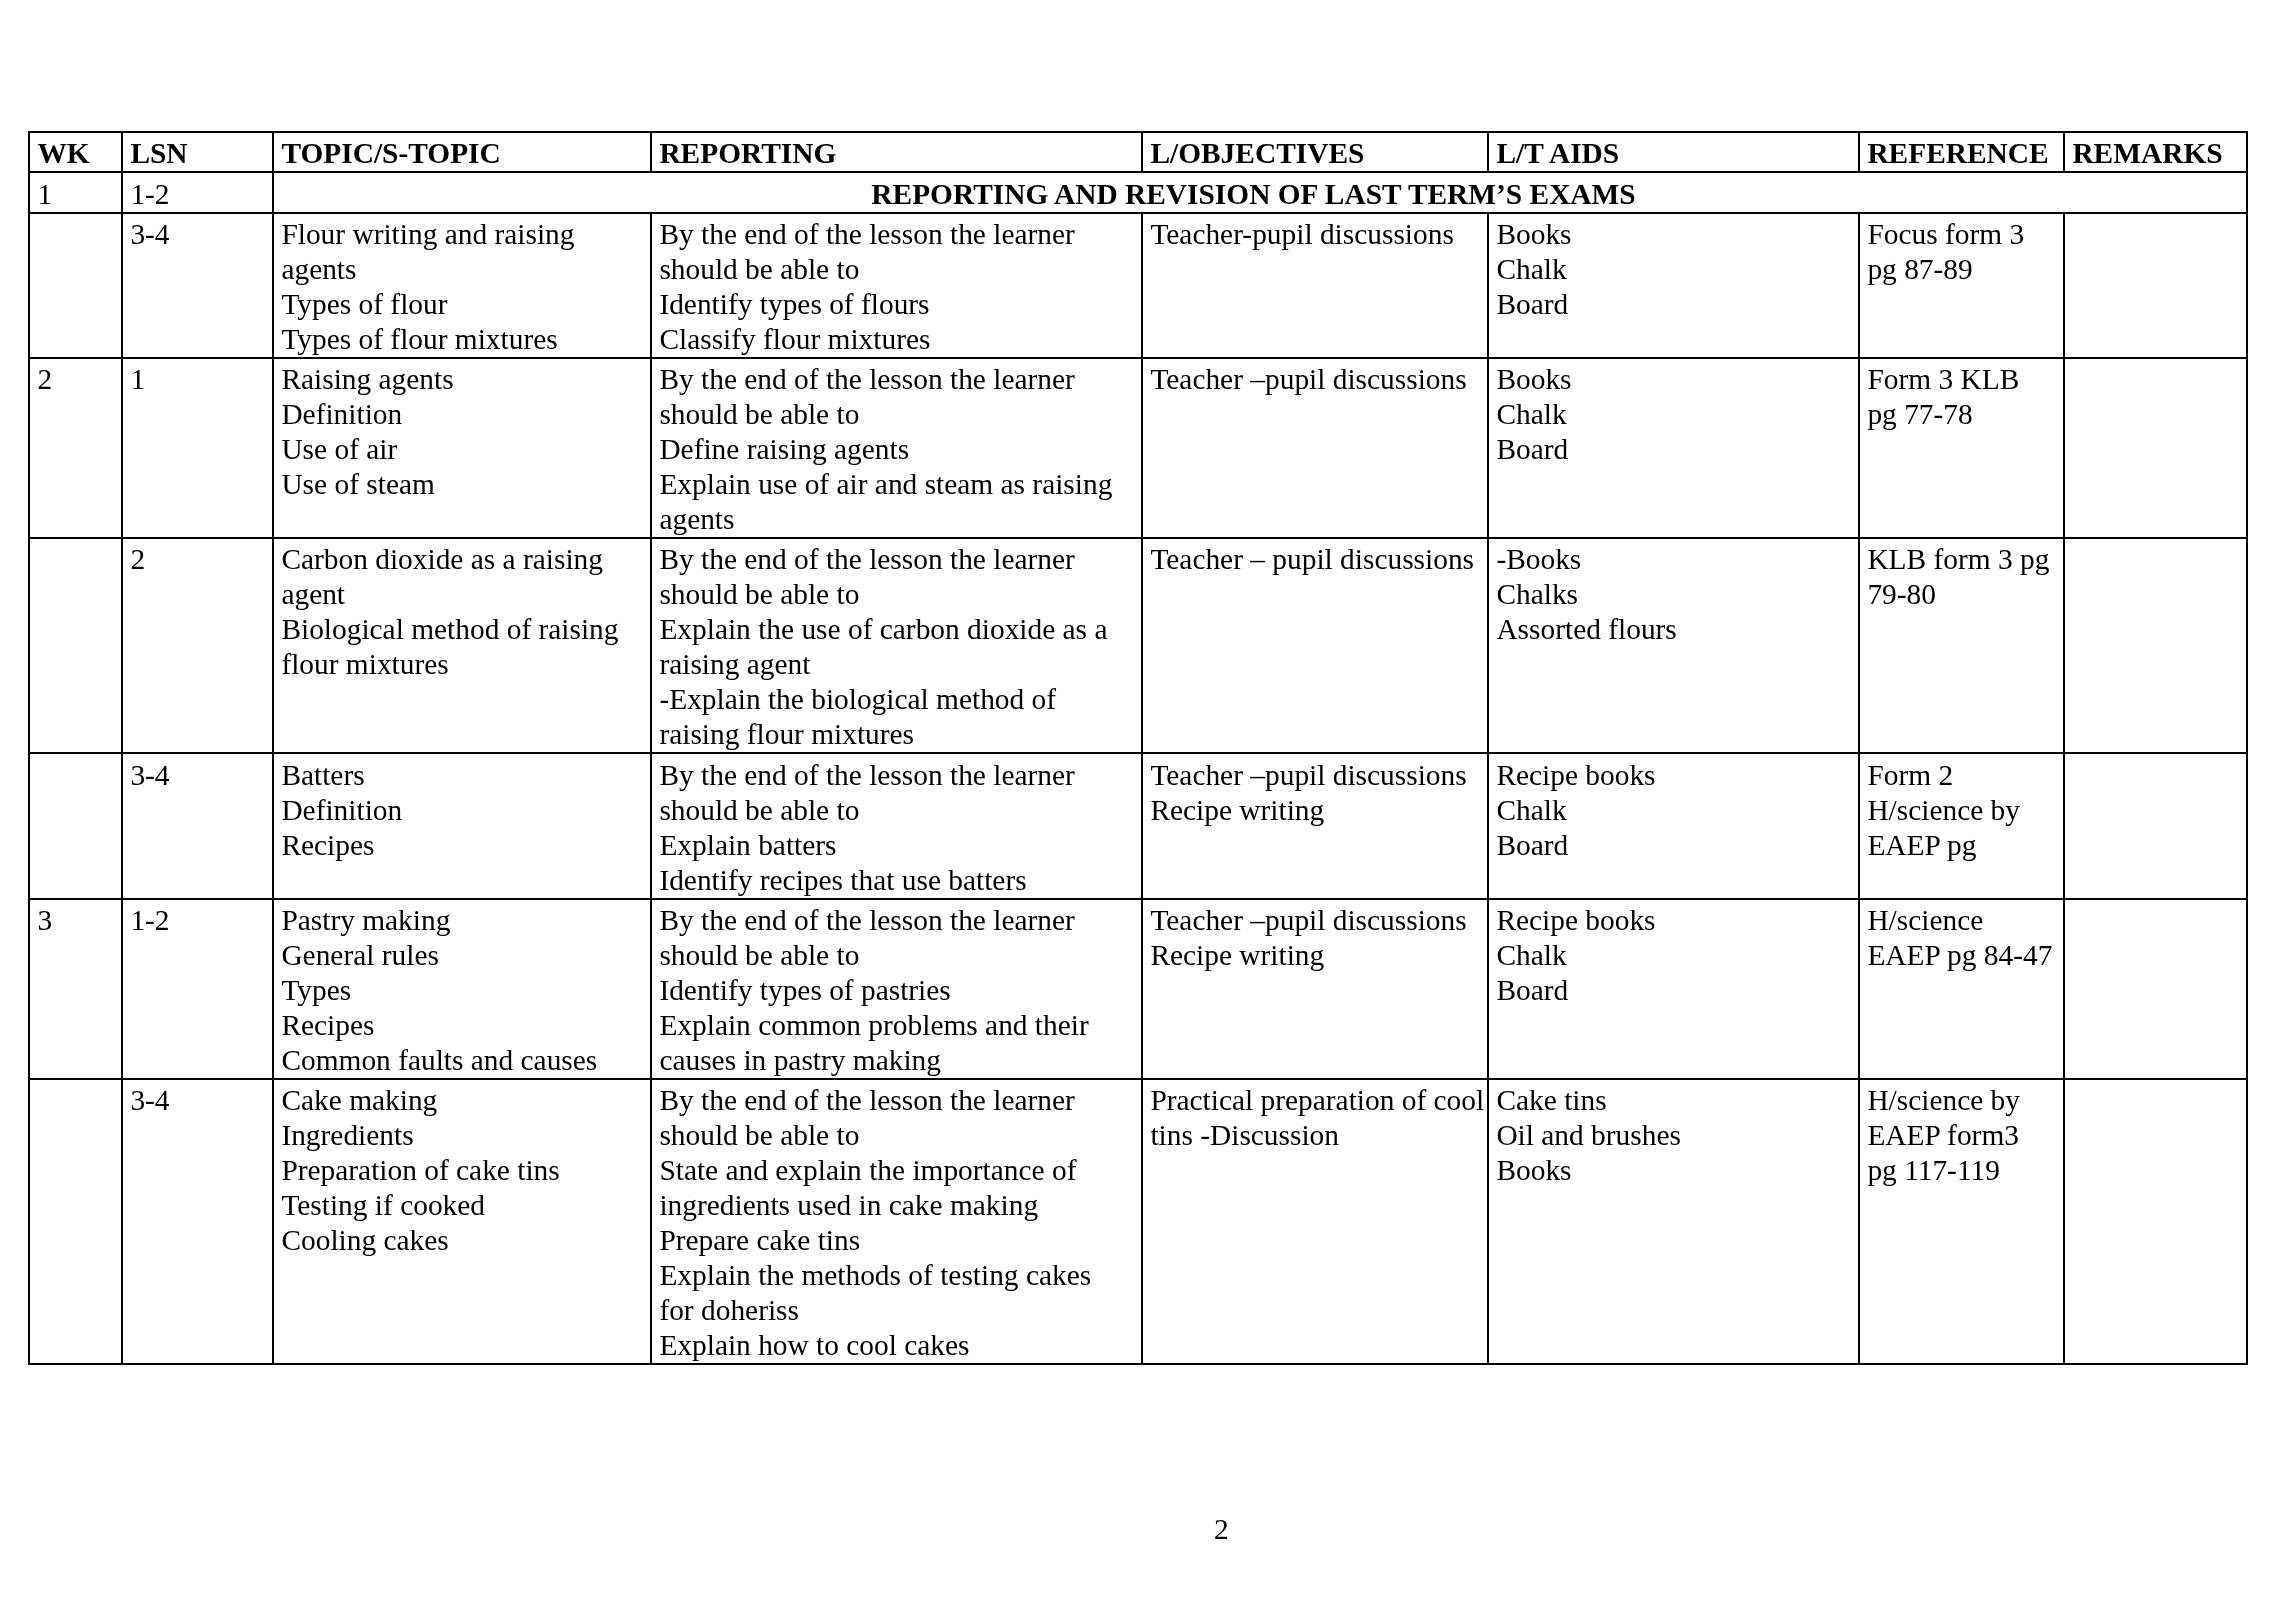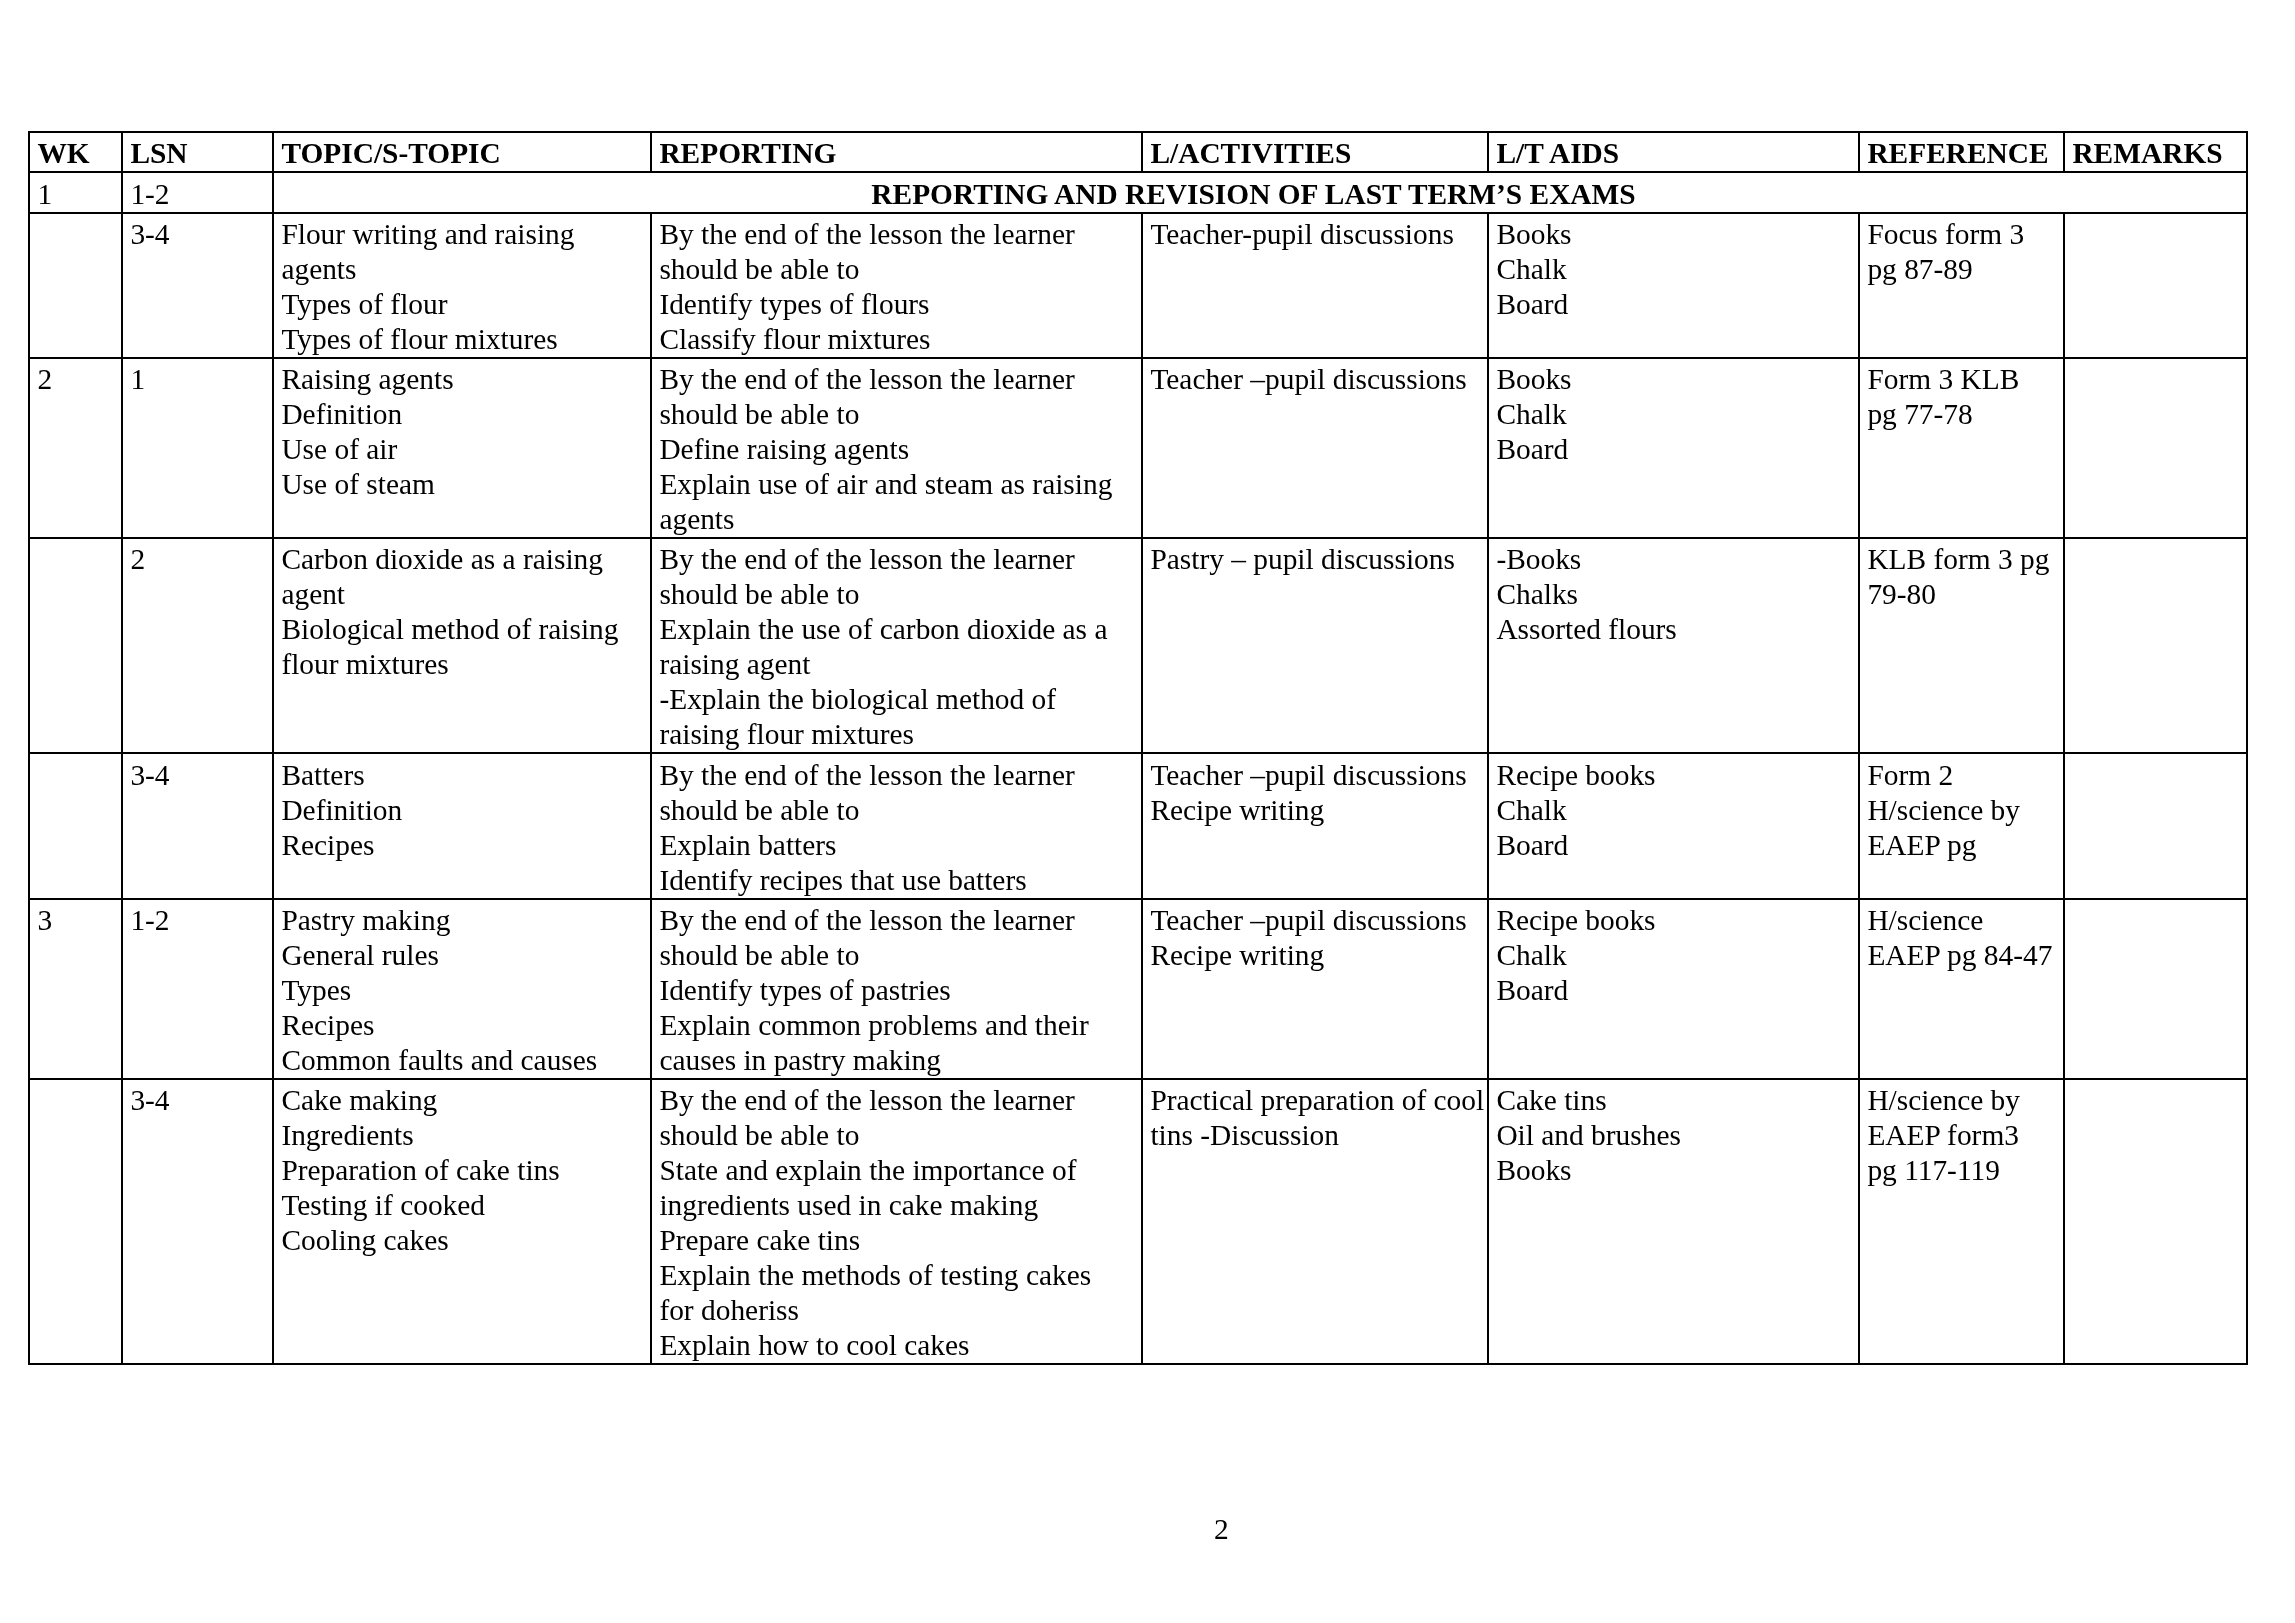--- a/index.html
+++ b/index.html
@@ -83,21 +83,21 @@
       <col style="width:371px">
       <col style="width:205px">
       <col style="width:183px">
     </colgroup>
     <thead>
       <tr class="header-row">
         <th>WK</th>
         <th>LSN</th>
         <th>TOPIC/S-TOPIC</th>
         <th>REPORTING</th>
-        <th>L/ACTIVITIES</th>
+        <th>L/OBJECTIVES</th>
         <th>L/T AIDS</th>
         <th>REFERENCE</th>
         <th>REMARKS</th>
       </tr>
     </thead>
     <tbody>
       <tr class="row-merged">
         <td>1</td>
         <td>1-2</td>
         <td class="merged-title" colspan="6">REPORTING AND REVISION OF LAST TERM’S EXAMS</td>
@@ -150,21 +150,21 @@
         <td>Carbon dioxide as a raising
 agent
 Biological method of raising
 flour mixtures</td>
         <td>By the end of the lesson the learner
 should be able to
 Explain the use of carbon dioxide as a
 raising agent
 -Explain the biological method of
 raising flour mixtures</td>
-        <td>Pastry – pupil discussions</td>
+        <td>Teacher – pupil discussions</td>
         <td>-Books
 Chalks
 Assorted flours</td>
         <td>KLB form 3 pg
 79-80</td>
         <td></td>
       </tr>
 
       <tr class="row-3">
         <td></td>

